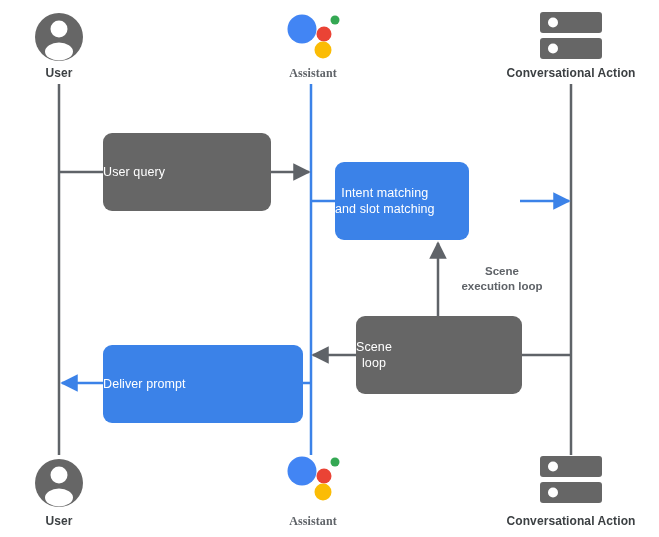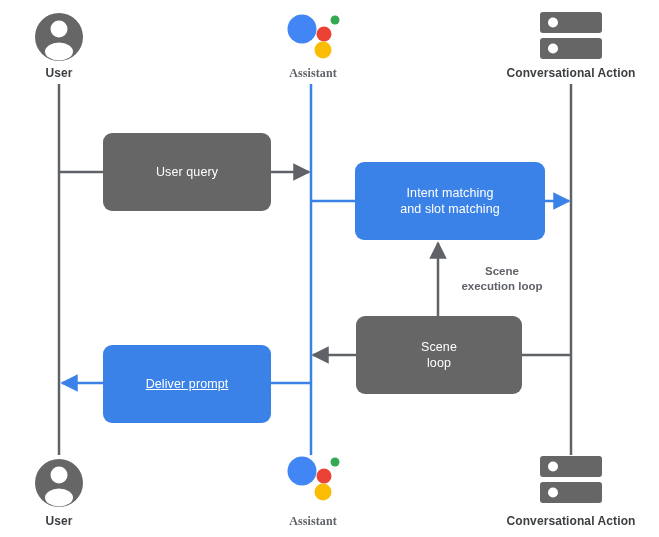--- a/index.html
+++ b/index.html
@@ -39,21 +39,21 @@
   .actor-label.gray  { color: #5f6368; font-family: Liberation Serif, serif; }
   .actor-label.dark  { color: #3c4043; }
 
   
   .node {
     position: absolute;
     box-sizing: border-box;
     border-radius: 9px;
     display: flex;
     align-items: center;
-    justify-content: center;
+    justify-content: flex-start;
     text-align: center;
     color: #ffffff;
     font-size: 12.5px;
     line-height: 16px;
     font-weight: normal;
     letter-spacing: 0.1px;
   }
   .node.gray { background: #666666; }
   .node.blue { background: #3b82e8; }
 
@@ -154,35 +154,35 @@
   <div class="actor-label dark" style="left:571px; top:66px;">Conversational Action</div>
 
   <div class="actor-label dark" style="left:59px; top:514px;">User</div>
   <div class="actor-label gray" style="left:313px; top:514px;">Assistant</div>
   <div class="actor-label dark" style="left:571px; top:514px;">Conversational Action</div>
 
   <div class="node gray" style="left:103px; top:133px; width:168px; height:78px;">
     <span>User query</span>
   </div>
 
-  <div class="node blue" style="left:355px; top:162px; width:190px; height:78px;">
+  <div class="node blue" style="left:335px; top:162px; width:134px; height:78px;">
     <span>
       <span>Intent matching</span><br>
       <span>and slot matching</span>
     </span>
   </div>
 
   <div class="node gray" style="left:356px; top:316px; width:166px; height:78px;">
     <span>
       <span>Scene</span><br>
       <span>loop</span>
     </span>
   </div>
 
-  <div class="node blue" style="left:103px; top:345px; width:168px; height:78px;text-decoration:underline;">
+  <div class="node blue" style="left:103px; top:345px; width:200px; height:78px;">
     <span>Deliver prompt</span>
   </div>
 
   <div class="loop-label" style="left:502px; top:264px;">
     <span>Scene</span><br>
     <span>execution loop</span>
   </div>
 
 </div>
 

